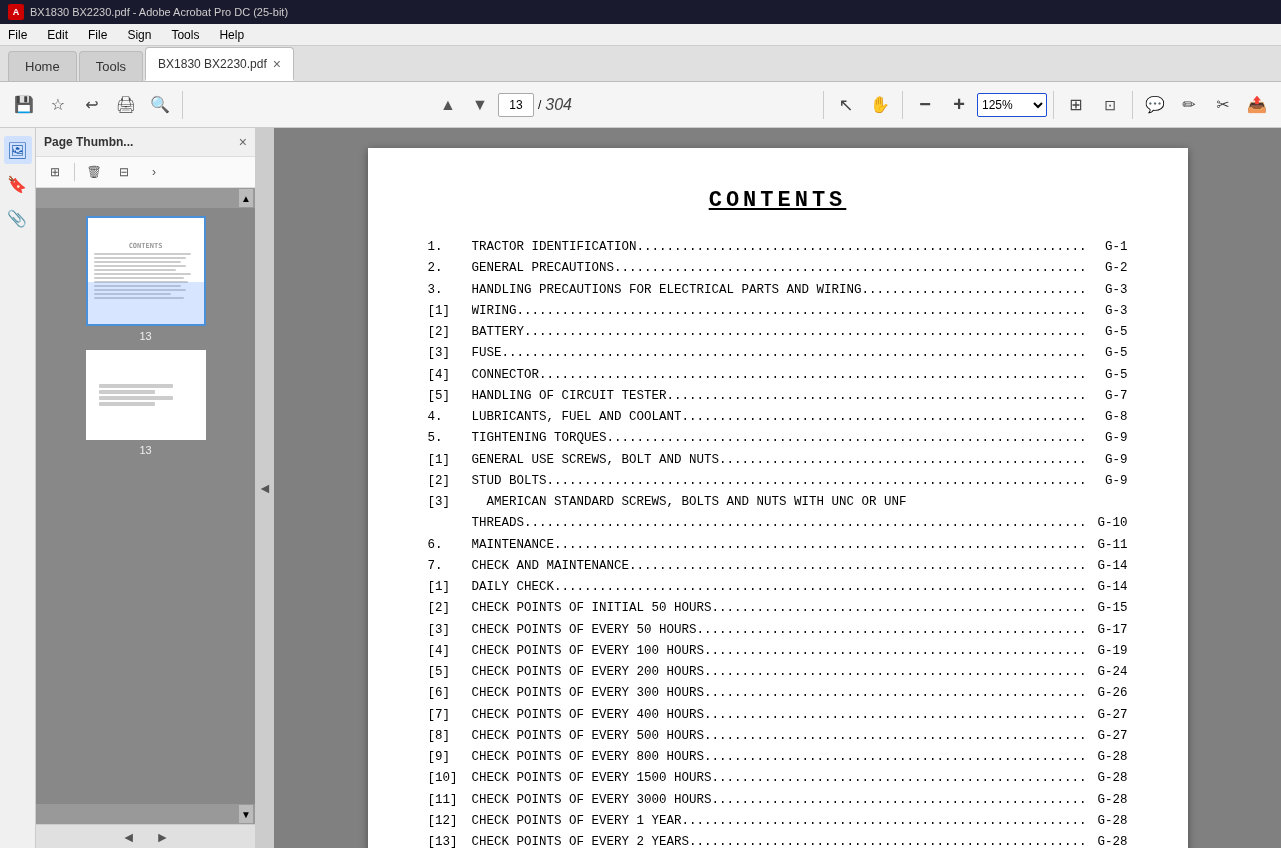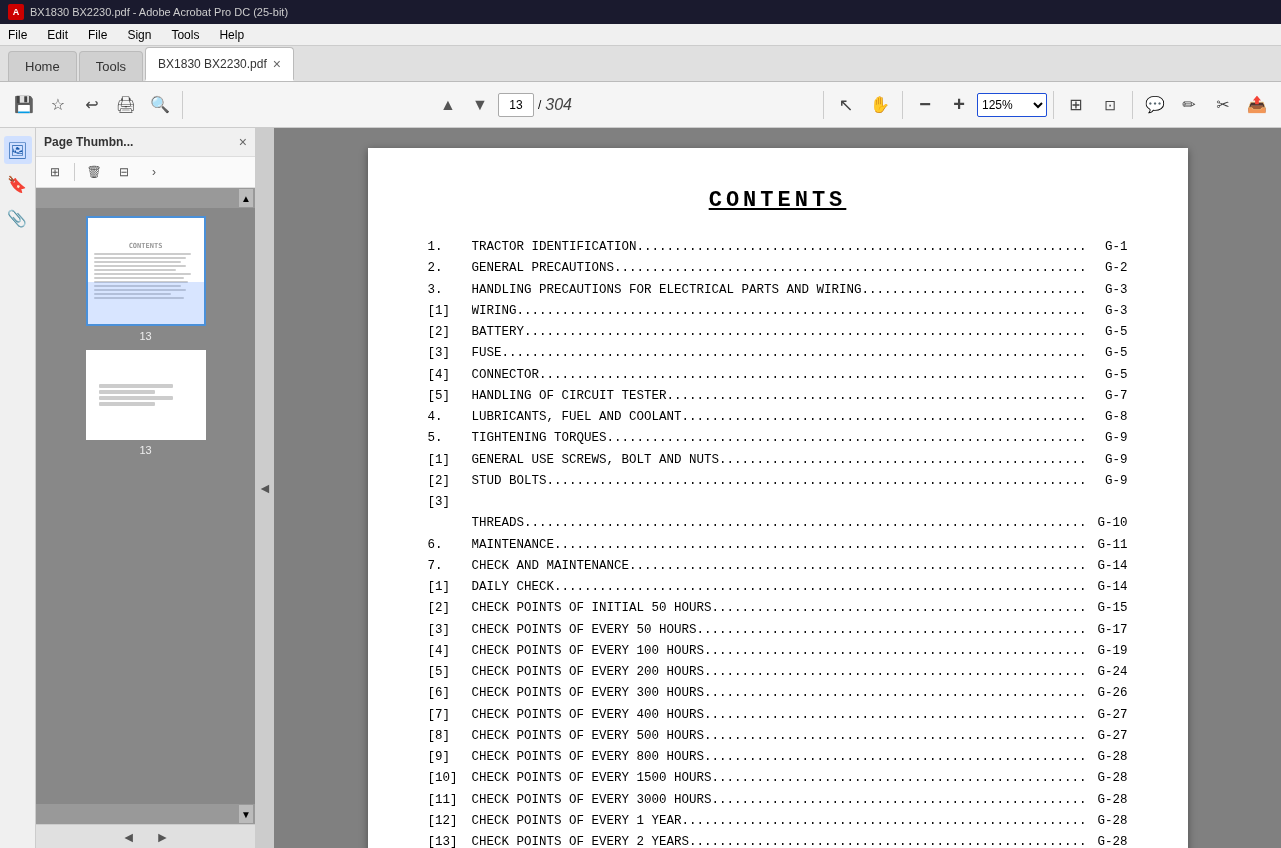--- a/index.html
+++ b/index.html
@@ -417,21 +417,21 @@
           <div class="toc-entry"><span style="min-width: 44px; display: inline-block;">3.</span><span style="flex: 1 1 0%; overflow: hidden; display: flex; align-items: baseline;"><span style="white-space: nowrap;">  HANDLING PRECAUTIONS FOR ELECTRICAL PARTS AND WIRING</span><span style="flex: 1 1 0%; overflow: hidden; letter-spacing: 0px; color: rgb(0, 0, 0); font-size: 12.5px; font-family: &quot;Courier New&quot;, monospace;">....................................................................................................................................................................................................................................................................................</span></span><span style="min-width: 40px; text-align: right;">G-3</span></div>
           <div class="toc-entry"><span style="min-width: 44px; display: inline-block;">[1]</span><span style="flex: 1 1 0%; overflow: hidden; display: flex; align-items: baseline;"><span style="white-space: nowrap;">  WIRING</span><span style="flex: 1 1 0%; overflow: hidden; letter-spacing: 0px; color: rgb(0, 0, 0); font-size: 12.5px; font-family: &quot;Courier New&quot;, monospace;">....................................................................................................................................................................................................................................................................................</span></span><span style="min-width: 40px; text-align: right;">G-3</span></div>
           <div class="toc-entry"><span style="min-width: 44px; display: inline-block;">[2]</span><span style="flex: 1 1 0%; overflow: hidden; display: flex; align-items: baseline;"><span style="white-space: nowrap;">  BATTERY</span><span style="flex: 1 1 0%; overflow: hidden; letter-spacing: 0px; color: rgb(0, 0, 0); font-size: 12.5px; font-family: &quot;Courier New&quot;, monospace;">....................................................................................................................................................................................................................................................................................</span></span><span style="min-width: 40px; text-align: right;">G-5</span></div>
           <div class="toc-entry"><span style="min-width: 44px; display: inline-block;">[3]</span><span style="flex: 1 1 0%; overflow: hidden; display: flex; align-items: baseline;"><span style="white-space: nowrap;">  FUSE</span><span style="flex: 1 1 0%; overflow: hidden; letter-spacing: 0px; color: rgb(0, 0, 0); font-size: 12.5px; font-family: &quot;Courier New&quot;, monospace;">....................................................................................................................................................................................................................................................................................</span></span><span style="min-width: 40px; text-align: right;">G-5</span></div>
           <div class="toc-entry"><span style="min-width: 44px; display: inline-block;">[4]</span><span style="flex: 1 1 0%; overflow: hidden; display: flex; align-items: baseline;"><span style="white-space: nowrap;">  CONNECTOR</span><span style="flex: 1 1 0%; overflow: hidden; letter-spacing: 0px; color: rgb(0, 0, 0); font-size: 12.5px; font-family: &quot;Courier New&quot;, monospace;">....................................................................................................................................................................................................................................................................................</span></span><span style="min-width: 40px; text-align: right;">G-5</span></div>
           <div class="toc-entry"><span style="min-width: 44px; display: inline-block;">[5]</span><span style="flex: 1 1 0%; overflow: hidden; display: flex; align-items: baseline;"><span style="white-space: nowrap;">  HANDLING OF CIRCUIT TESTER</span><span style="flex: 1 1 0%; overflow: hidden; letter-spacing: 0px; color: rgb(0, 0, 0); font-size: 12.5px; font-family: &quot;Courier New&quot;, monospace;">....................................................................................................................................................................................................................................................................................</span></span><span style="min-width: 40px; text-align: right;">G-7</span></div>
           <div class="toc-entry"><span style="min-width: 44px; display: inline-block;">4.</span><span style="flex: 1 1 0%; overflow: hidden; display: flex; align-items: baseline;"><span style="white-space: nowrap;">  LUBRICANTS, FUEL AND COOLANT</span><span style="flex: 1 1 0%; overflow: hidden; letter-spacing: 0px; color: rgb(0, 0, 0); font-size: 12.5px; font-family: &quot;Courier New&quot;, monospace;">....................................................................................................................................................................................................................................................................................</span></span><span style="min-width: 40px; text-align: right;">G-8</span></div>
           <div class="toc-entry"><span style="min-width: 44px; display: inline-block;">5.</span><span style="flex: 1 1 0%; overflow: hidden; display: flex; align-items: baseline;"><span style="white-space: nowrap;">  TIGHTENING TORQUES</span><span style="flex: 1 1 0%; overflow: hidden; letter-spacing: 0px; color: rgb(0, 0, 0); font-size: 12.5px; font-family: &quot;Courier New&quot;, monospace;">....................................................................................................................................................................................................................................................................................</span></span><span style="min-width: 40px; text-align: right;">G-9</span></div>
           <div class="toc-entry"><span style="min-width: 44px; display: inline-block;">[1]</span><span style="flex: 1 1 0%; overflow: hidden; display: flex; align-items: baseline;"><span style="white-space: nowrap;">  GENERAL USE SCREWS, BOLT AND NUTS</span><span style="flex: 1 1 0%; overflow: hidden; letter-spacing: 0px; color: rgb(0, 0, 0); font-size: 12.5px; font-family: &quot;Courier New&quot;, monospace;">....................................................................................................................................................................................................................................................................................</span></span><span style="min-width: 40px; text-align: right;">G-9</span></div>
           <div class="toc-entry"><span style="min-width: 44px; display: inline-block;">[2]</span><span style="flex: 1 1 0%; overflow: hidden; display: flex; align-items: baseline;"><span style="white-space: nowrap;">  STUD BOLTS</span><span style="flex: 1 1 0%; overflow: hidden; letter-spacing: 0px; color: rgb(0, 0, 0); font-size: 12.5px; font-family: &quot;Courier New&quot;, monospace;">....................................................................................................................................................................................................................................................................................</span></span><span style="min-width: 40px; text-align: right;">G-9</span></div>
-          <div class="toc-entry"><span style="min-width: 44px; display: inline-block;">[3]</span></div>
+          <div class="toc-entry"><span style="min-width: 44px; display: inline-block;">[3]</span><span>  AMERICAN STANDARD SCREWS, BOLTS AND NUTS WITH UNC OR UNF</span></div>
           <div class="toc-entry"><span style="min-width: 44px; display: inline-block;"></span><span style="flex: 1 1 0%; overflow: hidden; display: flex; align-items: baseline;"><span style="white-space: nowrap;">    THREADS</span><span style="flex: 1 1 0%; overflow: hidden; letter-spacing: 0px; color: rgb(0, 0, 0); font-size: 12.5px; font-family: &quot;Courier New&quot;, monospace;">....................................................................................................................................................................................................................................................................................</span></span><span style="min-width: 40px; text-align: right;">G-10</span></div>
           <div class="toc-entry"><span style="min-width: 44px; display: inline-block;">6.</span><span style="flex: 1 1 0%; overflow: hidden; display: flex; align-items: baseline;"><span style="white-space: nowrap;">  MAINTENANCE</span><span style="flex: 1 1 0%; overflow: hidden; letter-spacing: 0px; color: rgb(0, 0, 0); font-size: 12.5px; font-family: &quot;Courier New&quot;, monospace;">....................................................................................................................................................................................................................................................................................</span></span><span style="min-width: 40px; text-align: right;">G-11</span></div>
           <div class="toc-entry"><span style="min-width: 44px; display: inline-block;">7.</span><span style="flex: 1 1 0%; overflow: hidden; display: flex; align-items: baseline;"><span style="white-space: nowrap;">  CHECK AND MAINTENANCE</span><span style="flex: 1 1 0%; overflow: hidden; letter-spacing: 0px; color: rgb(0, 0, 0); font-size: 12.5px; font-family: &quot;Courier New&quot;, monospace;">....................................................................................................................................................................................................................................................................................</span></span><span style="min-width: 40px; text-align: right;">G-14</span></div>
           <div class="toc-entry"><span style="min-width: 44px; display: inline-block;">[1]</span><span style="flex: 1 1 0%; overflow: hidden; display: flex; align-items: baseline;"><span style="white-space: nowrap;">  DAILY CHECK</span><span style="flex: 1 1 0%; overflow: hidden; letter-spacing: 0px; color: rgb(0, 0, 0); font-size: 12.5px; font-family: &quot;Courier New&quot;, monospace;">....................................................................................................................................................................................................................................................................................</span></span><span style="min-width: 40px; text-align: right;">G-14</span></div>
           <div class="toc-entry"><span style="min-width: 44px; display: inline-block;">[2]</span><span style="flex: 1 1 0%; overflow: hidden; display: flex; align-items: baseline;"><span style="white-space: nowrap;">  CHECK POINTS OF INITIAL 50 HOURS</span><span style="flex: 1 1 0%; overflow: hidden; letter-spacing: 0px; color: rgb(0, 0, 0); font-size: 12.5px; font-family: &quot;Courier New&quot;, monospace;">....................................................................................................................................................................................................................................................................................</span></span><span style="min-width: 40px; text-align: right;">G-15</span></div>
           <div class="toc-entry"><span style="min-width: 44px; display: inline-block;">[3]</span><span style="flex: 1 1 0%; overflow: hidden; display: flex; align-items: baseline;"><span style="white-space: nowrap;">  CHECK POINTS OF EVERY 50 HOURS</span><span style="flex: 1 1 0%; overflow: hidden; letter-spacing: 0px; color: rgb(0, 0, 0); font-size: 12.5px; font-family: &quot;Courier New&quot;, monospace;">....................................................................................................................................................................................................................................................................................</span></span><span style="min-width: 40px; text-align: right;">G-17</span></div>
           <div class="toc-entry"><span style="min-width: 44px; display: inline-block;">[4]</span><span style="flex: 1 1 0%; overflow: hidden; display: flex; align-items: baseline;"><span style="white-space: nowrap;">  CHECK POINTS OF EVERY 100 HOURS</span><span style="flex: 1 1 0%; overflow: hidden; letter-spacing: 0px; color: rgb(0, 0, 0); font-size: 12.5px; font-family: &quot;Courier New&quot;, monospace;">....................................................................................................................................................................................................................................................................................</span></span><span style="min-width: 40px; text-align: right;">G-19</span></div>
           <div class="toc-entry"><span style="min-width: 44px; display: inline-block;">[5]</span><span style="flex: 1 1 0%; overflow: hidden; display: flex; align-items: baseline;"><span style="white-space: nowrap;">  CHECK POINTS OF EVERY 200 HOURS</span><span style="flex: 1 1 0%; overflow: hidden; letter-spacing: 0px; color: rgb(0, 0, 0); font-size: 12.5px; font-family: &quot;Courier New&quot;, monospace;">....................................................................................................................................................................................................................................................................................</span></span><span style="min-width: 40px; text-align: right;">G-24</span></div>
           <div class="toc-entry"><span style="min-width: 44px; display: inline-block;">[6]</span><span style="flex: 1 1 0%; overflow: hidden; display: flex; align-items: baseline;"><span style="white-space: nowrap;">  CHECK POINTS OF EVERY 300 HOURS</span><span style="flex: 1 1 0%; overflow: hidden; letter-spacing: 0px; color: rgb(0, 0, 0); font-size: 12.5px; font-family: &quot;Courier New&quot;, monospace;">....................................................................................................................................................................................................................................................................................</span></span><span style="min-width: 40px; text-align: right;">G-26</span></div>
           <div class="toc-entry"><span style="min-width: 44px; display: inline-block;">[7]</span><span style="flex: 1 1 0%; overflow: hidden; display: flex; align-items: baseline;"><span style="white-space: nowrap;">  CHECK POINTS OF EVERY 400 HOURS</span><span style="flex: 1 1 0%; overflow: hidden; letter-spacing: 0px; color: rgb(0, 0, 0); font-size: 12.5px; font-family: &quot;Courier New&quot;, monospace;">....................................................................................................................................................................................................................................................................................</span></span><span style="min-width: 40px; text-align: right;">G-27</span></div>

